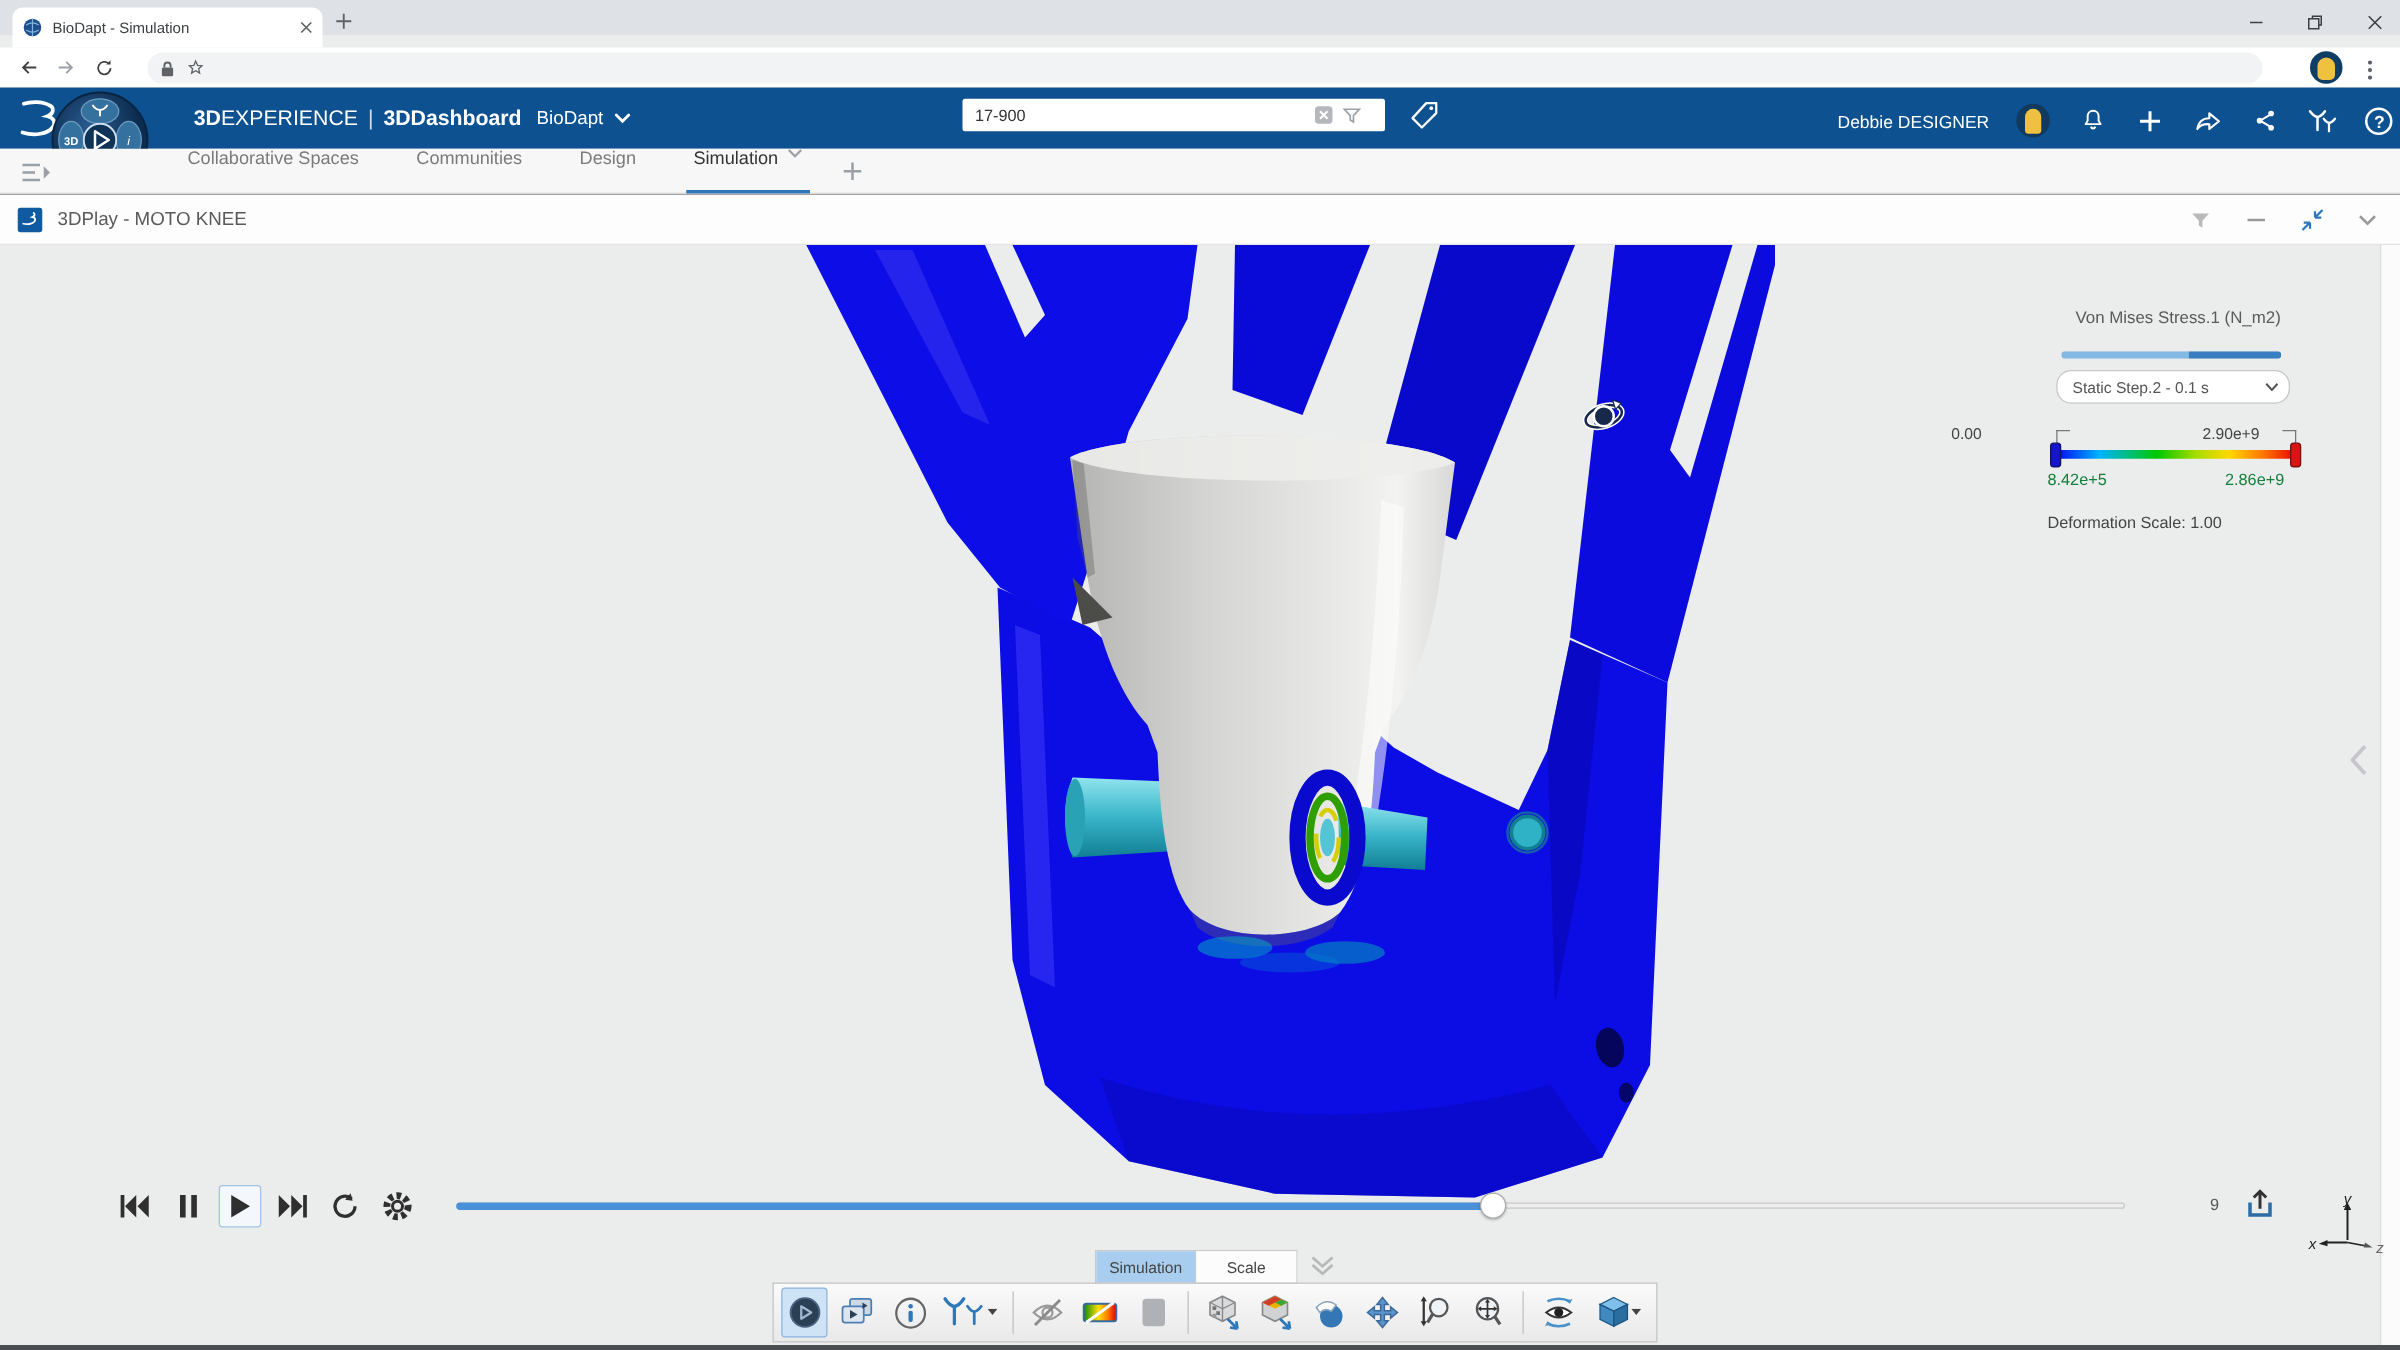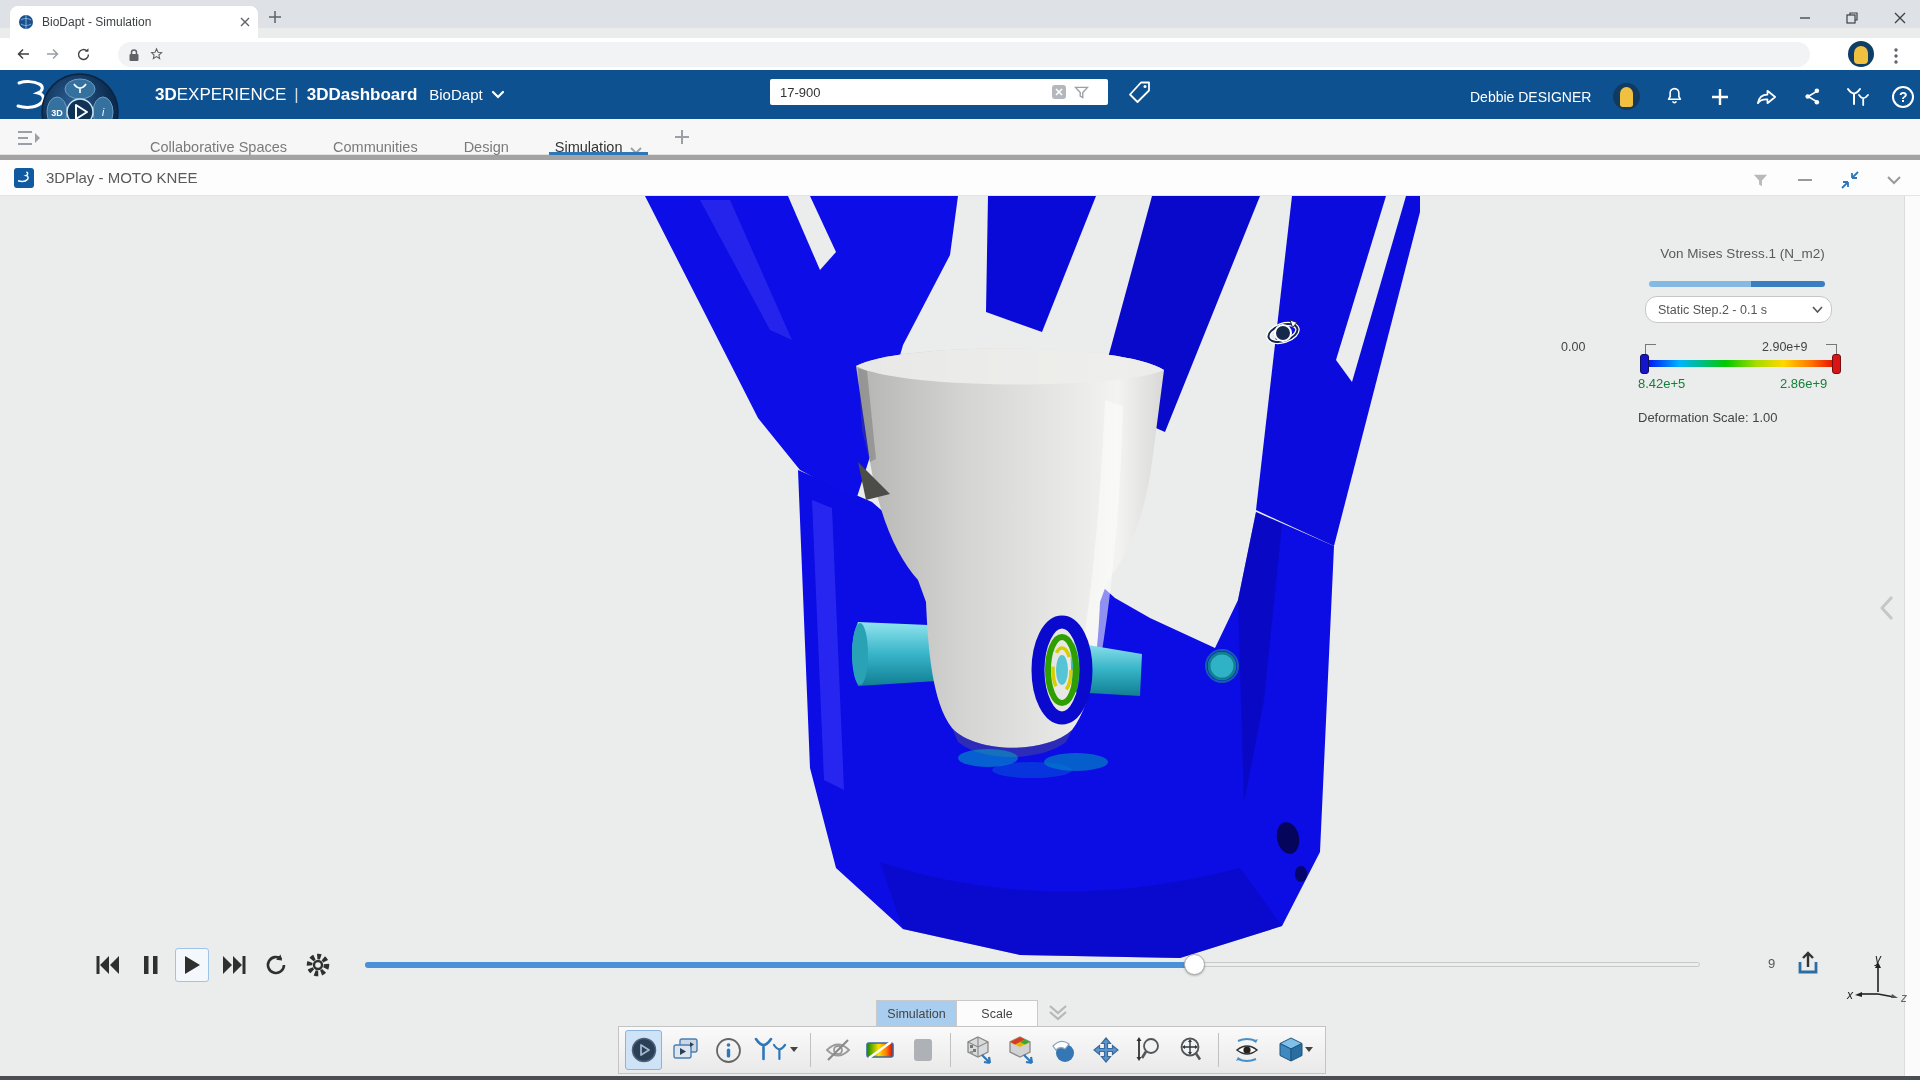--- a/index.html
+++ b/index.html
@@ -27,26 +27,26 @@
   .brand b { font-weight:bold; }
   .searchbox { left:770px; top:79px; width:338px; height:26px; background:#fff; border-radius:2px;
                display:flex; align-items:center; padding:0 18px 0 10px; gap:6px; }
   .searchbox input { border:none; outline:none; flex:1; font-size:13px; color:#333; background:transparent; }
   .hdr-right { left:1470px; top:70px; height:53px; display:flex; align-items:center; gap:22px; color:#fff; }
   .hicon { width:24px; height:24px; display:flex; align-items:center; justify-content:center; }
 
   
   .navrow { left:0; top:119px; width:1920px; height:36px; background:#f7f7f7; border-bottom:1px solid #e2e2e2; }
   .navtabs { left:150px; top:119px; height:36px; display:flex; align-items:center; gap:46px; }
-  .navtab { font-size:14.5px; color:#7a7a7a; position:relative; display:flex; align-items:flex-end; gap:8px; height:36px; }
+  .navtab { font-size:14.5px; color:#7a7a7a; position:relative; display:flex; align-items:flex-start; gap:8px; height:36px; }
   .navtab.active { color:#333; }
   .navtab.active::after { content:""; position:absolute; left:-6px; right:-6px; bottom:0; height:3px; background:#2e77b8; }
 
   
-  .widgethdr { left:0; top:155px; width:1920px; height:41px; background:#fdfdfd; border-top:5px solid #a3a3a3;
+  .widgethdr { left:0; top:155px; width:1920px; height:41px; background:#fdfdfd; border-top:1px solid #a3a3a3;
                border-bottom:1px solid #e4e4e4; display:flex; align-items:center; }
   .widgettitle { font-size:15px; color:#5a5a5a; margin-left:12px; }
   .whicons { position:absolute; right:18px; top:0; height:40px; display:flex; align-items:center; gap:26px; }
 
   
   .viewport { left:0; top:196px; width:1920px; height:880px; background:#ebecec; }
   .rightstrip { left:1904px; top:196px; width:16px; height:880px; background:#fbfbfb; border-left:1px solid #dcdcdc; }
 
   
   .leg-title { left:1640px; top:246px; width:205px; text-align:center; font-size:13.5px; color:#5a5a5a; }

